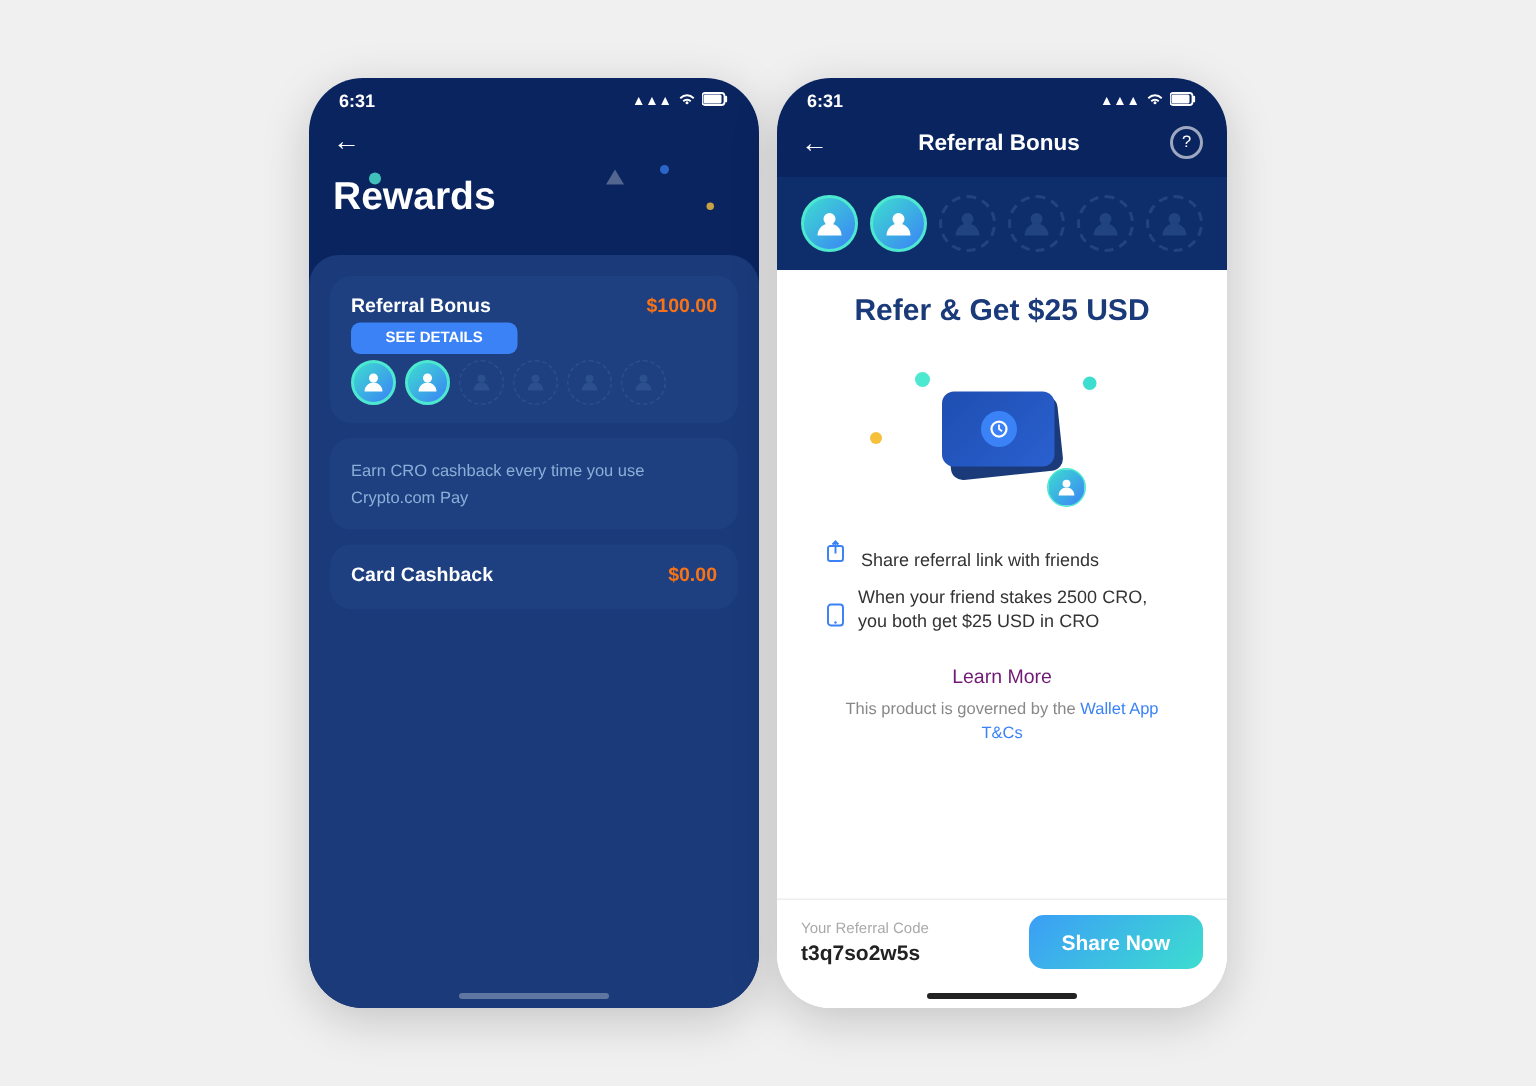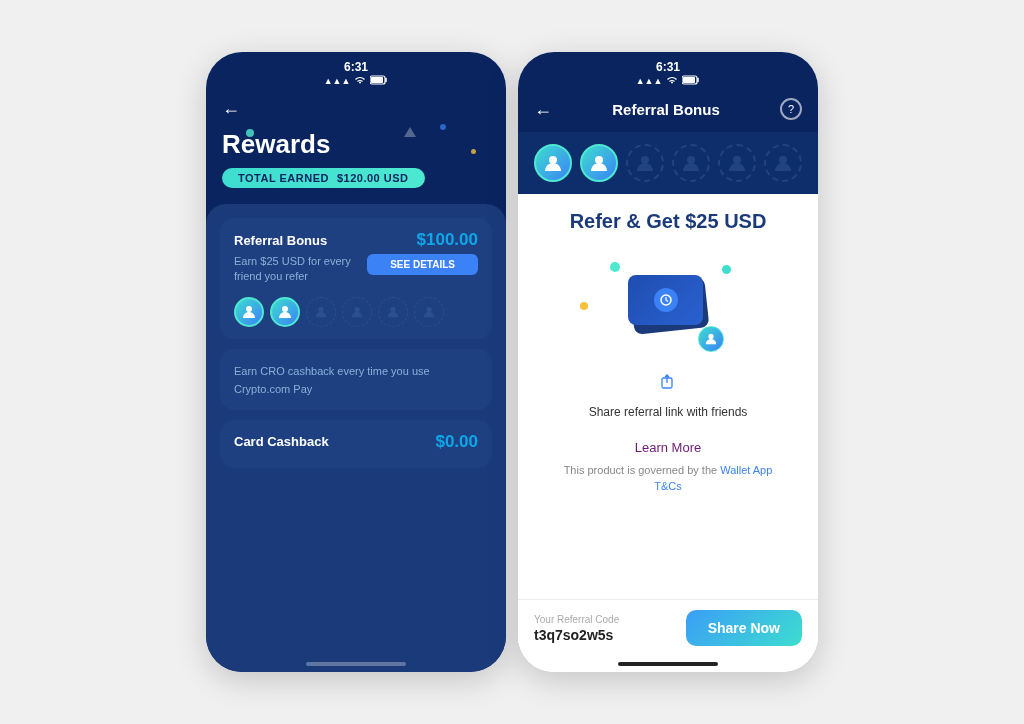--- a/index.html
+++ b/index.html
@@ -37,21 +37,21 @@
 
     
     .status-bar {
       display: flex;
       justify-content: space-between;
       align-items: center;
       padding: 8px 20px 4px;
       font-size: 12px;
       font-weight: 600;
     }
-    .status-bar.dark { background: #0a2460; color: #fff; flex-direction: column; }
+    .status-bar.dark { background: #0a2460; color: #fff; }
     .status-icons { display: flex; gap: 4px; align-items: center; }
 
     
     .left-phone .phone-body {
       flex: 1;
       background: #0a2460;
       display: flex;
       flex-direction: column;
       overflow: hidden;
     }
@@ -116,22 +116,22 @@
       justify-content: space-between;
       align-items: center;
       margin-bottom: 4px;
     }
     .reward-card-title {
       color: #fff;
       font-size: 13px;
       font-weight: 600;
     }
     .reward-card-amount {
-      color: #0ea5e9;
-      font-size: 17px;
+      color: #f97316;
+      font-size: 13px;
       font-weight: 600;
     }
     .reward-card-desc {
       color: #8ab0d8;
       font-size: 11px;
       margin-bottom: 8px;
       line-height: 1.4;
     }
     .see-details-btn {
       background: #3b82f6;
@@ -326,27 +326,26 @@
       display: flex;
       align-items: center;
       justify-content: center;
       font-size: 12px;
       color: #fff;
     }
 
     .info-list { margin-bottom: 12px; }
     .info-item {
       display: flex;
-      align-items: center;
+      align-items: flex-end;
       gap: 8px;
       margin-bottom: 8px;
       font-size: 12px;
       color: #333;
       line-height: 1.4;
-      flex-direction: column;
     }
     .info-icon {
       font-size: 14px;
       color: #3b82f6;
       flex-shrink: 0;
       margin-top: 1px;
     }
     .learn-more {
       color: #701a75;
       font-size: 13px;
@@ -442,35 +441,30 @@
 
       <div class="rewards-hero">
         
         <div class="dot" style="width:8px;height:8px;background:#4de8d0;top:10px;left:40px;opacity:0.8;"></div>
         <div class="dot" style="width:6px;height:6px;background:#3b82f6;top:5px;right:60px;opacity:0.7;"></div>
         <div class="dot" style="width:5px;height:5px;background:#f6c03b;top:30px;right:30px;opacity:0.8;"></div>
         
         <div style="position:absolute;top:8px;right:90px;width:0;height:0;border-left:6px solid transparent;border-right:6px solid transparent;border-bottom:10px solid rgba(255,255,255,0.3);"></div>
 
         <h1 class="rewards-title">Rewards</h1>
-        <div class="total-earned-badge">
-          <span>TOTAL EARNED</span>
-          <span class="total-earned-value">$120.00 USD</span>
-        </div>
       </div>
 
       <div class="cards-area">
 
         <div class="reward-card">
           <div class="reward-card-header">
             <span class="reward-card-title">Referral Bonus</span>
             <span class="reward-card-amount">$100.00</span>
           </div>
           <div style="display:flex;justify-content:space-between;align-items:flex-start;">
-            <span class="reward-card-desc">Earn $25 USD for every<br>friend you refer</span>
             <button class="see-details-btn">SEE DETAILS</button>
           </div>
           <div class="avatar-row">
             <div class="avatar-icon avatar-active">
               <svg width="16" height="16" viewBox="0 0 16 16">
                   <circle cx="8" cy="5" r="3" fill="white"></circle>
                   <path d="M2 14c0-3.3 2.7-6 6-6s6 2.7 6 6" fill="white"></path>
                 </svg>
             </div>
             <div class="avatar-icon avatar-active">
@@ -627,20 +621,29 @@
         <div class="info-list">
           <div class="info-item">
             <span class="info-icon">
               <svg width="16" height="16" viewBox="0 0 16 16">
                   <rect x="2" y="4" width="10" height="10" rx="1.5" stroke="#3b82f6" stroke-width="1.3" fill="none"></rect>
                   <path d="M7 1v8M5 3l2-2 2 2" stroke="#3b82f6" stroke-width="1.3" fill="none"></path>
                 </svg>
             </span>
             <span>Share referral link with friends</span>
           </div>
+          <div class="info-item">
+            <span class="info-icon">
+              <svg width="14" height="16" viewBox="0 0 14 16">
+                  <rect x="2" y="1" width="10" height="14" rx="2" stroke="#3b82f6" stroke-width="1.3" fill="none"></rect>
+                  <circle cx="7" cy="13" r="0.8" fill="#3b82f6"></circle>
+                </svg>
+            </span>
+            <span>When your friend stakes 2500 CRO, you both get $25 USD in CRO</span>
+          </div>
         </div>
 
         <a class="learn-more">Learn More</a>
 
         <p class="tac-text">
           <span>This product is governed by the </span>
           <span class="tac-link">Wallet App T&amp;Cs</span>
         </p>
       </div>
 

